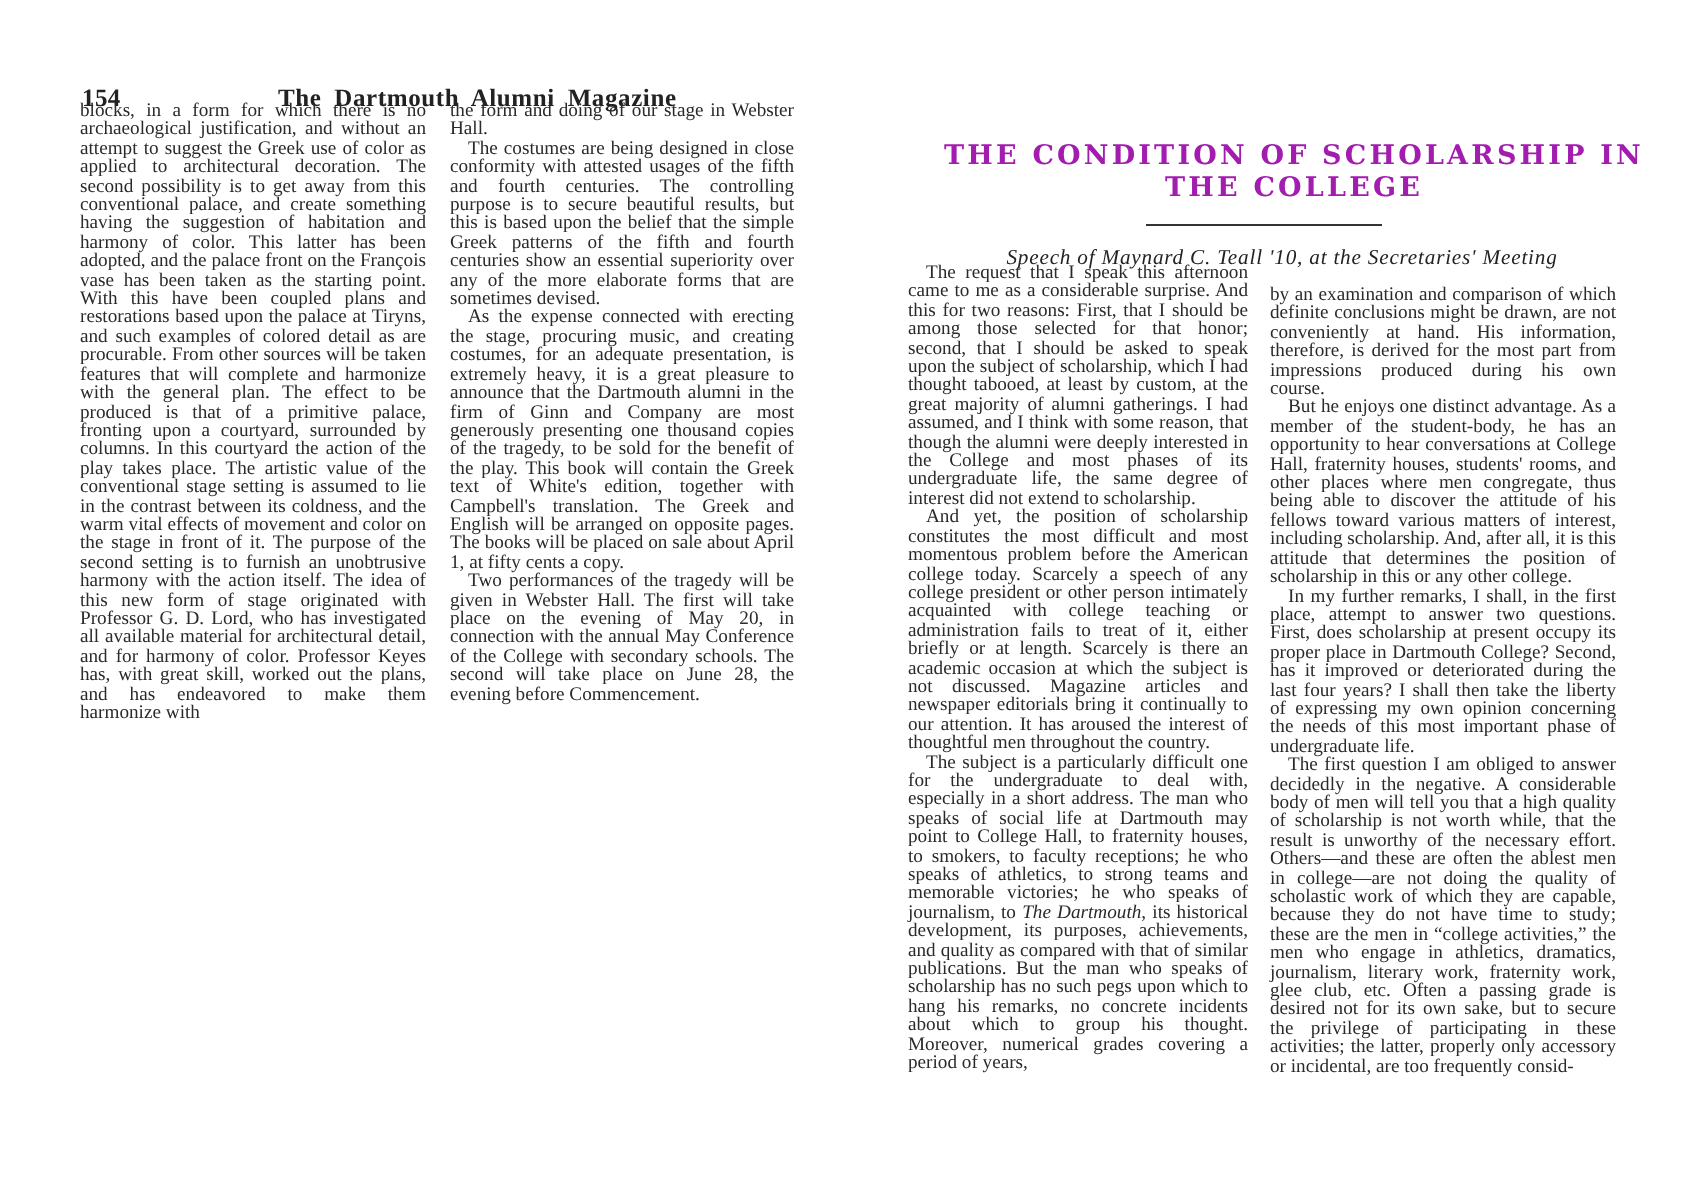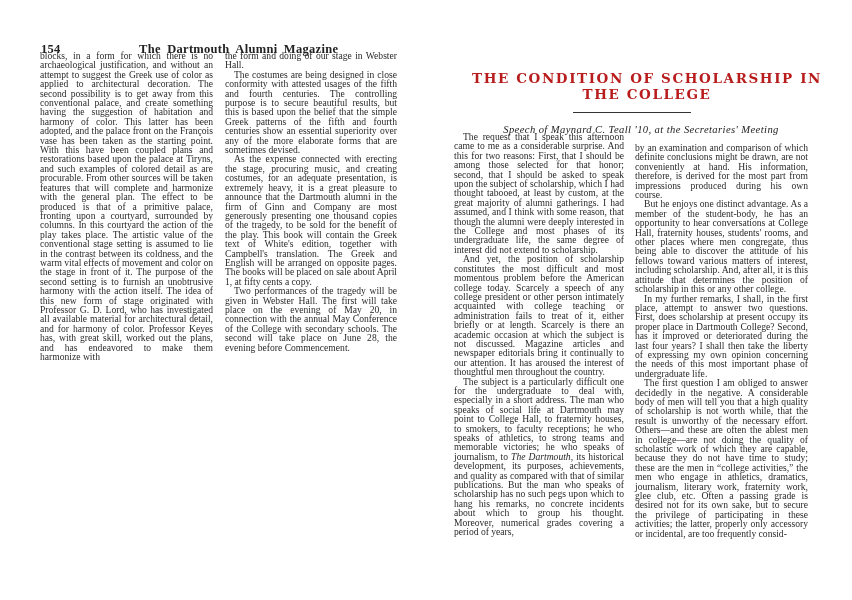--- a/index.html
+++ b/index.html
@@ -8,21 +8,21 @@
   #left-page { left: 0; width: 426px; }
   #right-page { left: 426px; width: 426px; }
   .running-head { position: absolute; top: 42px; left: 41px; width: 372px; height: 16px; }
   .page-number { position: absolute; left: 0; top: 0; font-size: 12.5px; font-weight: bold; letter-spacing: 0.2px; }
   .magazine-title { position: absolute; left: 98px; top: 0; font-size: 12.5px; font-weight: bold; letter-spacing: 0.3px; word-spacing: 3px; text-align: right; }
   .col { position: absolute; font-size: 9.6px; line-height: 9.4px; text-align: justify; color: #2a2a2a; }
   .col p { margin: 0; text-indent: 9px; }
   .col p.noindent { text-indent: 0; }
   #left-col-1 { left: 40px; top: 51px; width: 173px; }
   #left-col-2 { left: 225px; top: 51px; width: 172px; }
-  #article-title { position: absolute; left: 41px; top: 70px; width: 360px; text-align: center; font-family: "DejaVu Serif", serif; font-weight: bold; font-size: 13.5px; letter-spacing: 1.6px; line-height: 16px; color: #b91c1c; }
+  #article-title { position: absolute; left: 41px; top: 70px; width: 360px; text-align: center; font-family: "DejaVu Serif", serif; font-weight: bold; font-size: 13.5px; letter-spacing: 1.6px; line-height: 16px; color: #a21caf; }
   #title-rule { position: absolute; left: 147px; top: 112px; width: 118px; height: 1px; background: #333; }
   #byline { position: absolute; left: 30px; top: 124px; width: 370px; text-align: center; font-style: italic; font-size: 10.6px; letter-spacing: 0.4px; color: #222; }
   #right-col-1 { left: 28px; top: 132px; width: 170px; }
   #right-col-2 { left: 209px; top: 143px; width: 173px; }
   .italic { font-style: italic; }
 </style>
 </head>
 <body>
 
 <div class="page" id="left-page">

